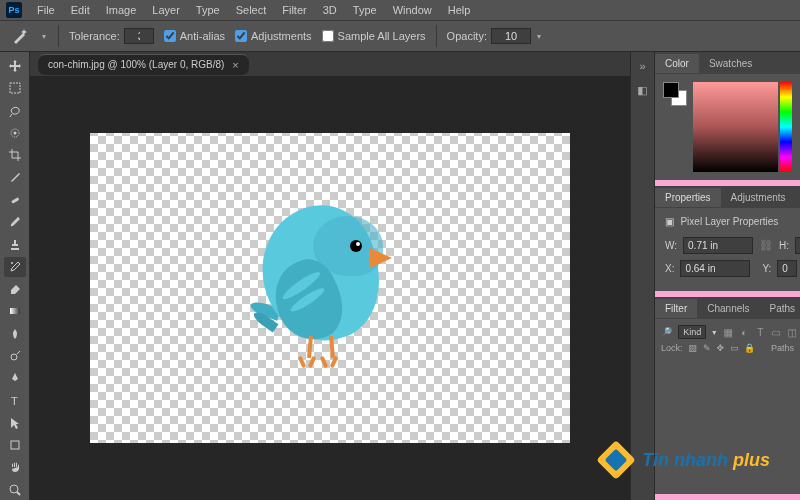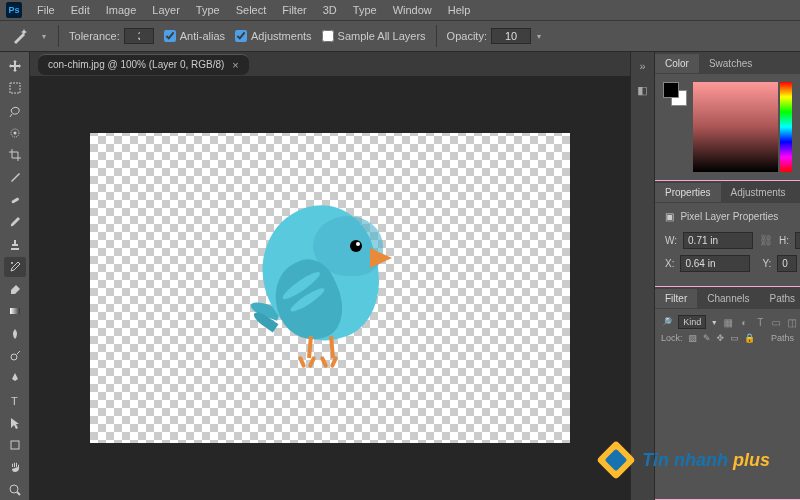--- a/index.html
+++ b/index.html
@@ -53,21 +53,21 @@
 .bird .foot1 { left:42px; } .bird .foot2 { left:64px; }
 .bird .foot1::before, .bird .foot2::before { content:""; position:absolute; width:4px; height:12px; background:#e88a3a; border-radius:2px; left:0; transform:rotate(-25deg); }
 .bird .foot1::after, .bird .foot2::after { content:""; position:absolute; width:4px; height:12px; background:#e88a3a; border-radius:2px; left:10px; transform:rotate(25deg); }
 
 
 .panels { width: 170px; display:flex; }
 .panel-strip { width:24px; background:#424242; border-left:1px solid #2a2a2a; padding-top:6px; display:flex; flex-direction:column; align-items:center; gap:8px; }
 .panel-strip .slot { width:16px; height:16px; color:#aaa; display:flex; align-items:center; justify-content:center; }
 .panel-stack { flex:1; background:#535353; border-left:1px solid #2a2a2a; display:flex; flex-direction:column; overflow:hidden; }
 
-.panel { border-bottom:1px solid #f9a8d4; }
+.panel { border-bottom:6px solid #f9a8d4; }
 .panel-tabs { height:22px; background:#424242; display:flex; align-items:center; }
 .panel-tabs .ptab { padding:4px 10px; font-size:10px; color:#bbb; }
 .panel-tabs .ptab.active { background:#535353; color:#ddd; }
 .panel-body { padding:8px; }
 .color-panel .fg-bg { position:relative; width:24px; height:24px; }
 .color-panel .fg { position:absolute; width:16px; height:16px; background:#000; border:1px solid #888; top:0; left:0; }
 .color-panel .bg { position:absolute; width:16px; height:16px; background:#fff; border:1px solid #888; bottom:0; right:0; }
 .color-panel .picker { flex:1; height:90px; background: linear-gradient(to bottom, #ff9999, #aa5555 50%, #000); margin-left:6px; position:relative; }
 .color-panel .hue { width:12px; height:90px; background: linear-gradient(#f00,#ff0,#0f0,#0ff,#00f,#f0f,#f00); margin-left:2px; }
 

